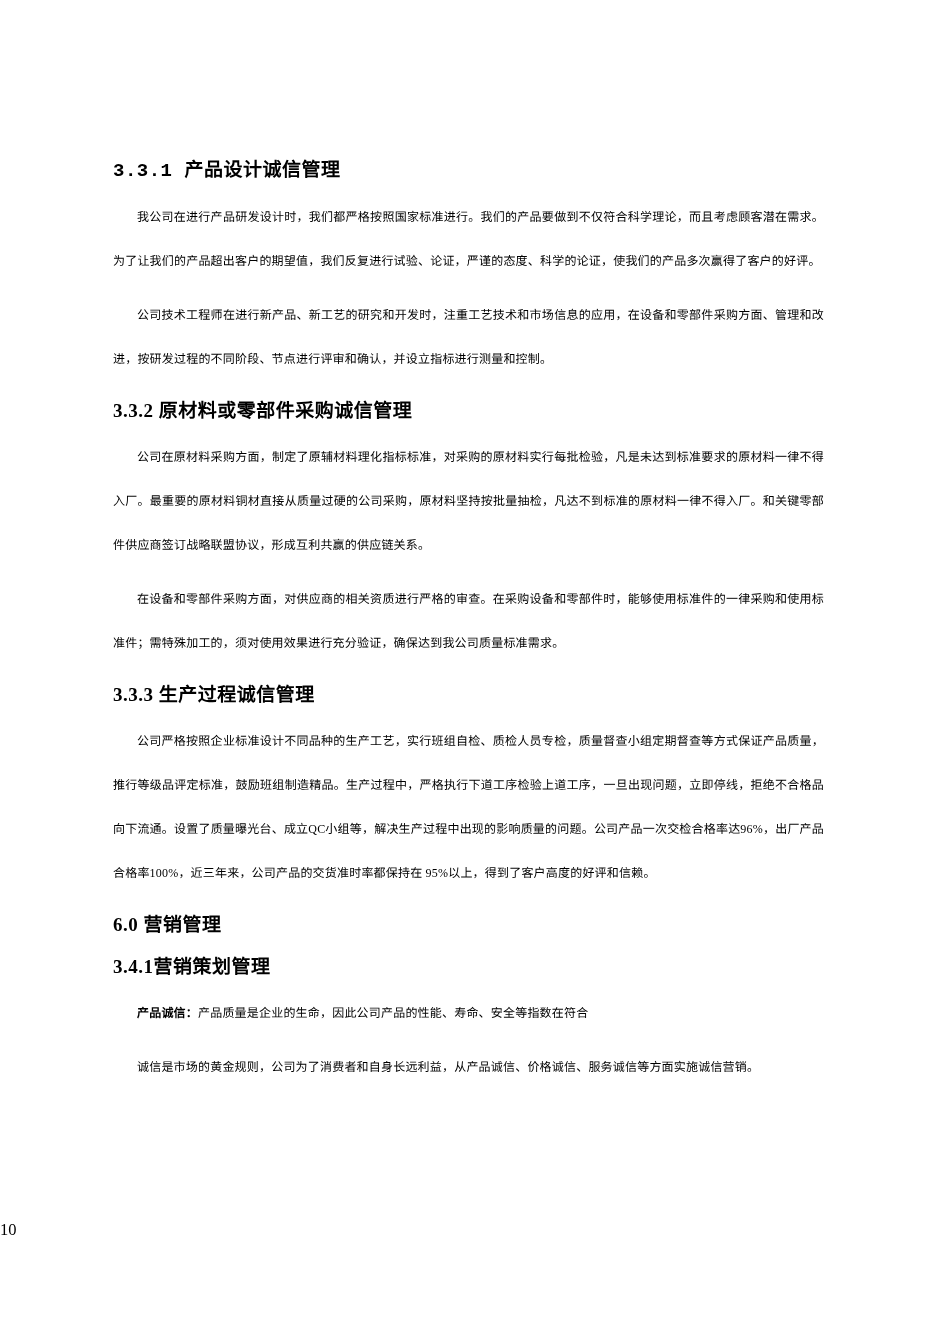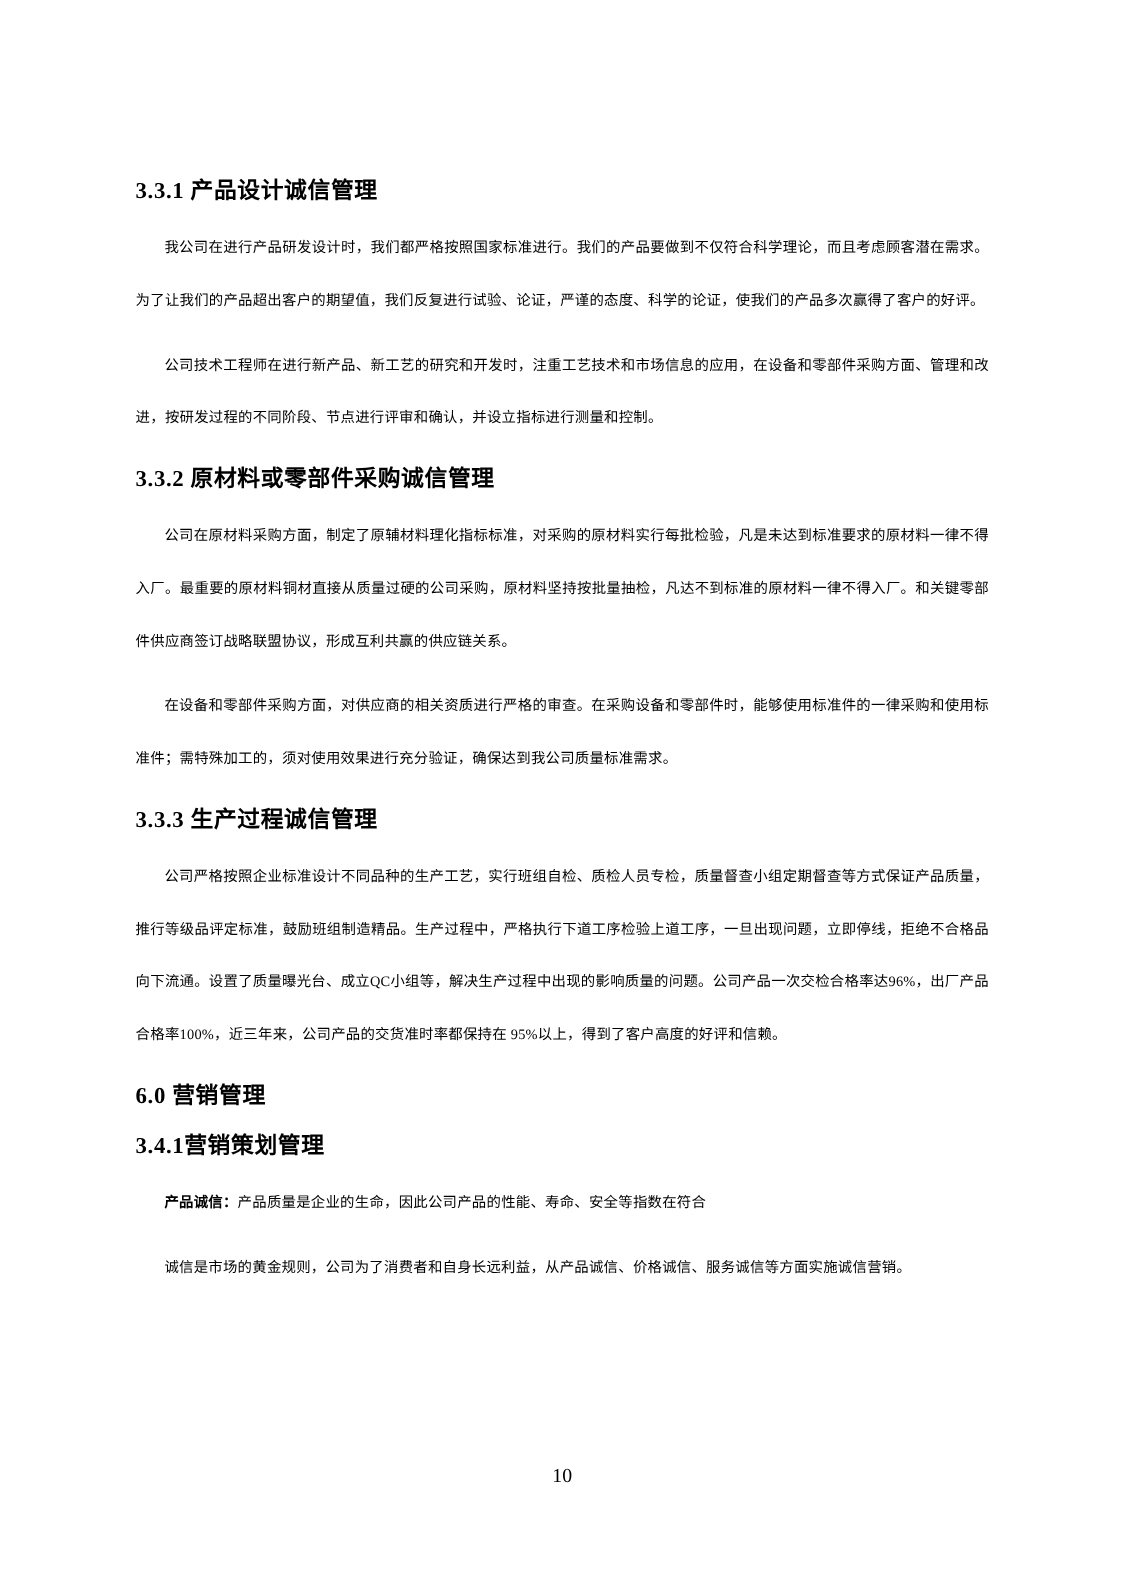--- a/index.html
+++ b/index.html
@@ -23,39 +23,40 @@
     color: #000000;
   }
   .doc-heading {
     font-size: 19px;
     font-weight: 700;
     line-height: 24px;
     margin: 18px 0 12px 0;
     letter-spacing: 0.5px;
   }
   .doc-heading.first {
-    margin-top: 4px;
+    margin-top: 15px;
+    font-family: Liberation Mono, monospace;
   }
   .doc-para {
     font-size: 12px;
     line-height: 44px;
     margin: 10px 0;
     text-align: justify;
     text-indent: 2em;
     letter-spacing: 0.2px;
   }
   .doc-para .lead {
     font-weight: 700;
   }
   .page-number {
     position: absolute;
     left: 0;
     right: 0;
     top: 1220px;
-    text-align: center;
+    text-align: left;
     font-size: 16.5px;
     font-family: "Liberation Serif", "DejaVu Serif", serif;
     color: #000000;
   }
 </style>
 </head>
 <body>
 
 <div class="page">
 

